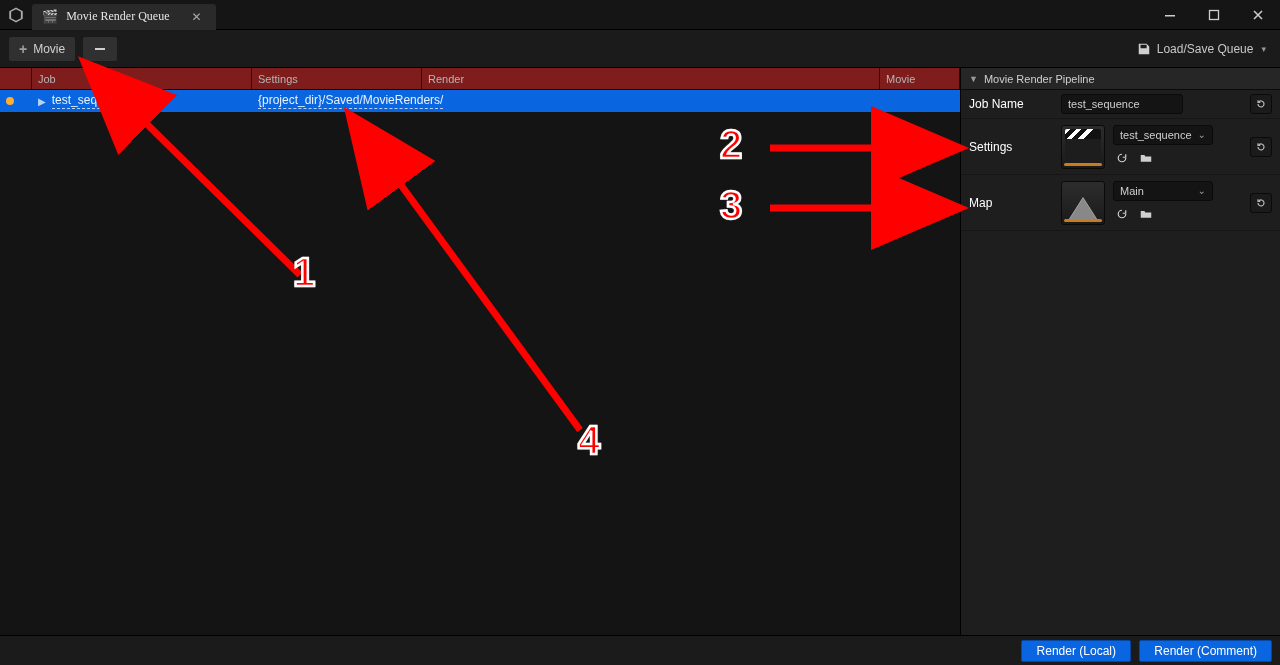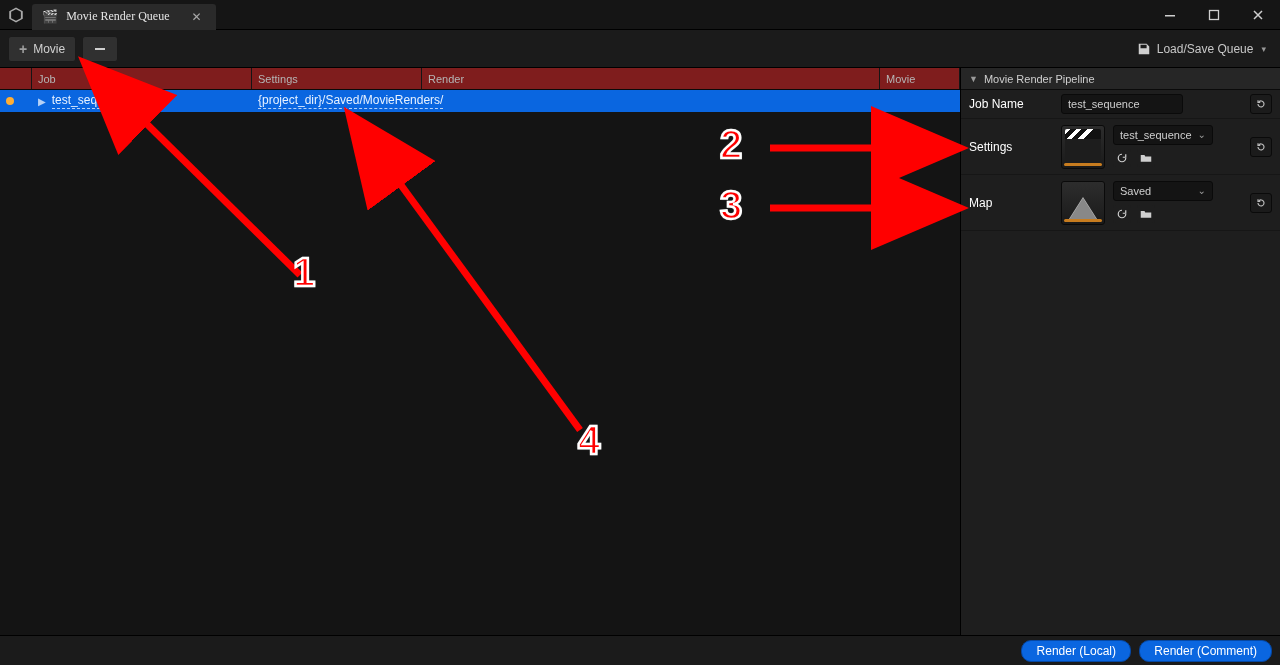--- a/index.html
+++ b/index.html
@@ -259,21 +259,21 @@
     display:flex;
     align-items:center;
     justify-content:flex-end;
     padding:0 8px;
     gap:8px;
   }
   .pbtn {
     height:22px;
     background:#0a66e0;
     border:1px solid #0547a3;
-    border-radius:10px;
+    border-radius:2px;
     color:#fff;
     padding:0 14px;
     display:flex;align-items:center;justify-content:center;
     font-size:12px;
     cursor:pointer;
     min-width:110px;
   }
 
   
   .anno {
@@ -448,21 +448,21 @@
       <div class="propValue">
         <div class="assetBox">
           <div class="thumb">
             <div class="mapArt">
                 <div class="mountain"></div>
               </div>
             <div class="bar"></div>
           </div>
           <div class="assetRight">
             <div class="ddInput">
-              <span>Saved</span>
+              <span>Main</span>
               <span class="chev">⌄</span>
             </div>
             <div class="iconRow">
               <div class="miniIcon">
                 <svg width="12" height="12" viewBox="0 0 16 16">
                     <path fill="none" stroke="#cfcfcf" stroke-width="1.6" d="M13 8A5 5 0 1 1 8 3M13 3v4h-4"></path>
                   </svg>
               </div>
               <div class="miniIcon">
                 <svg width="12" height="12" viewBox="0 0 16 16">

